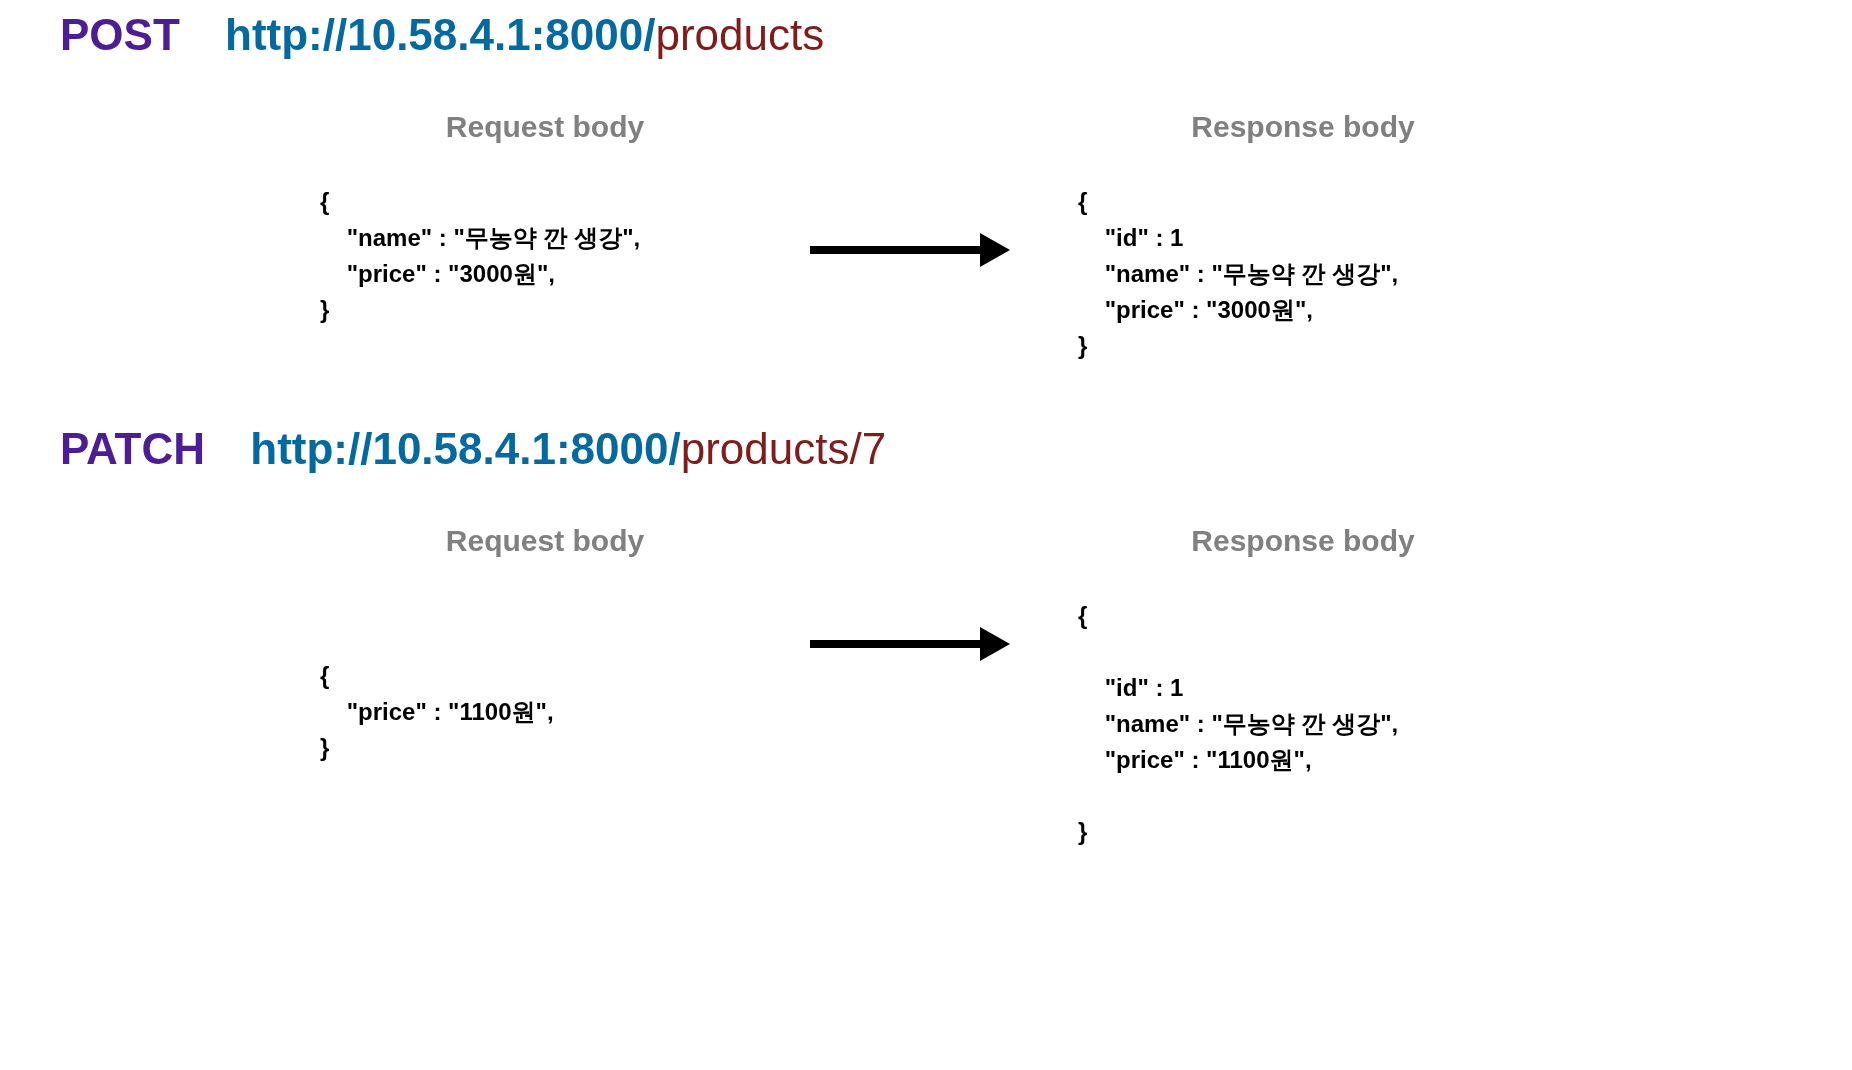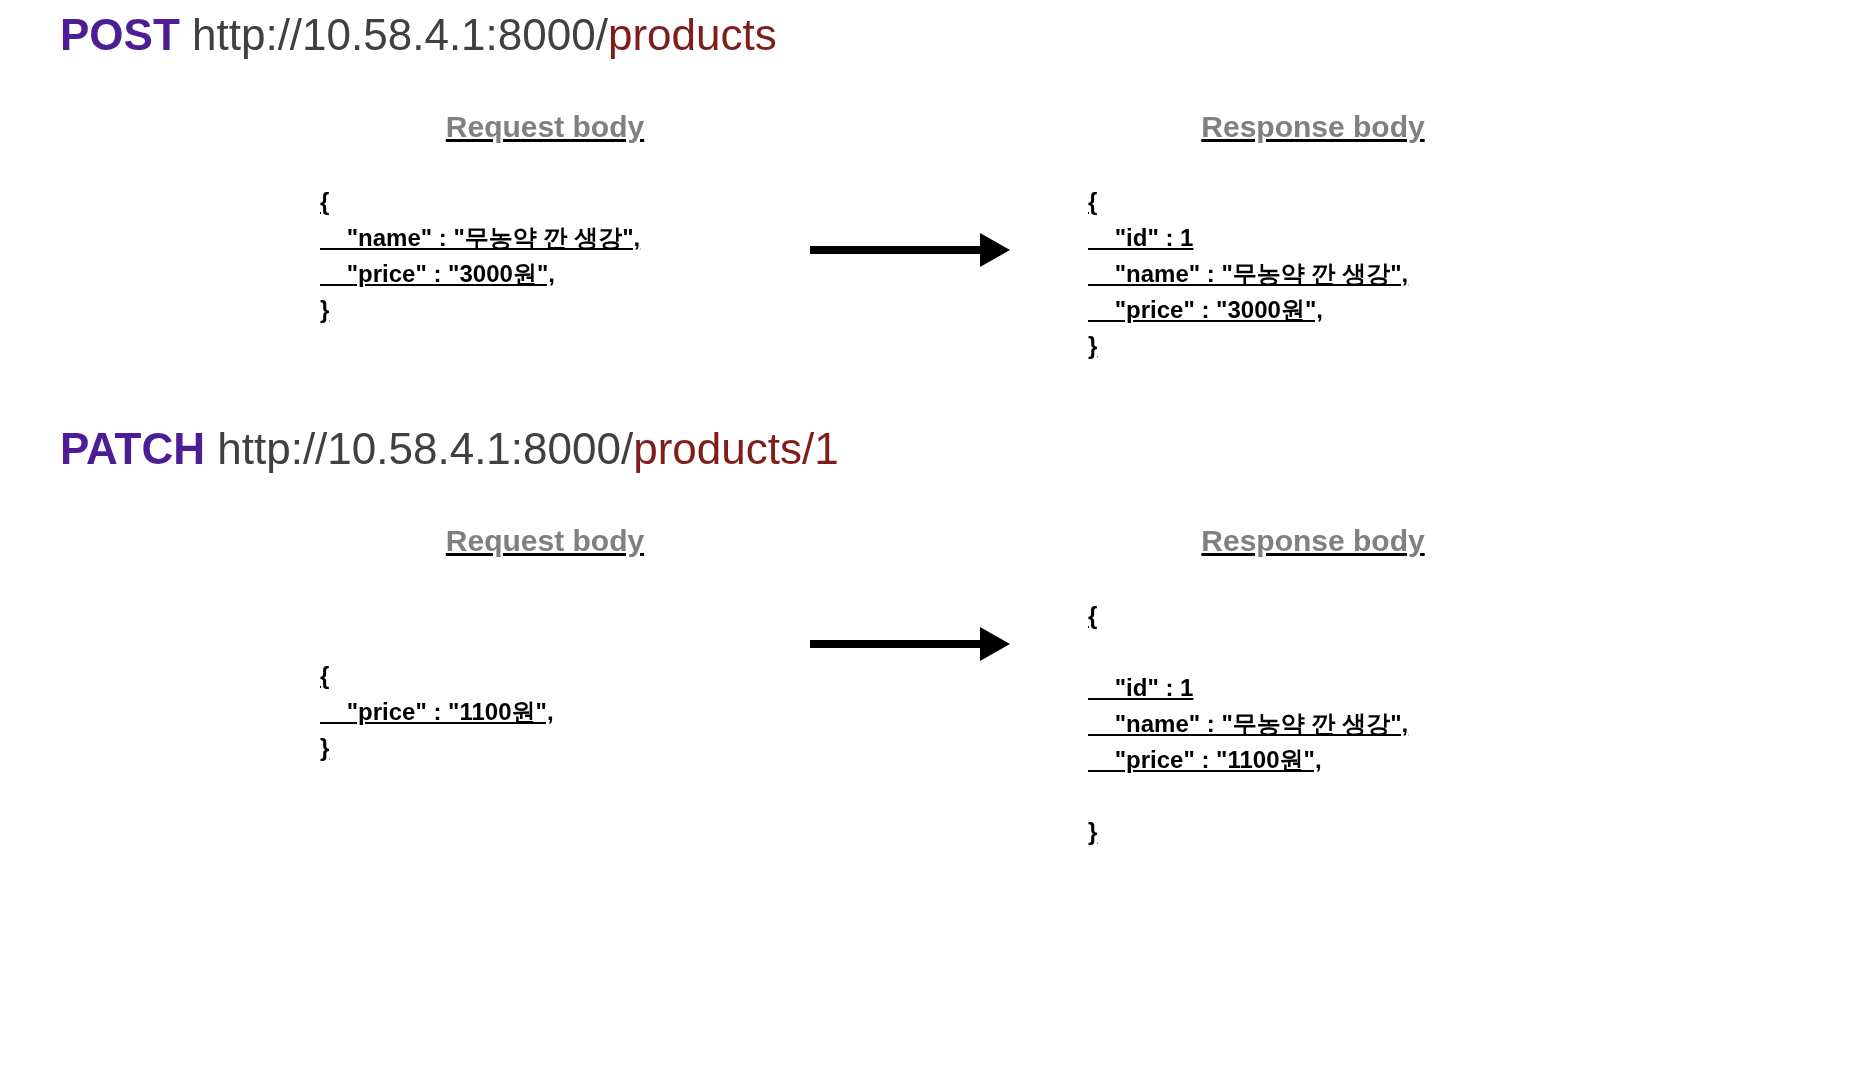--- a/index.html
+++ b/index.html
@@ -19,51 +19,51 @@
     }
     .header-line {
       font-size: 44px;
       font-weight: 700;
       margin-bottom: 50px;
     }
     .method {
       color: #4c1d95;
     }
     .url-base {
-      color: #404040;
-      font-weight: 400;
+      color: #0369a1;
+      font-weight: 700;
+      margin-left: 33px;
     }
     .url-path {
       color: #7f1d1d;
       font-weight: 400;
     }
     .body-row {
       display: flex;
       align-items: flex-start;
       gap: 0;
     }
     .body-col {
       display: flex;
       flex-direction: column;
-      text-decoration: underline;
     }
     .req-col {
       width: 450px;
       margin-left: 260px;
     }
     .arrow-col {
       width: 280px;
       display: flex;
       align-items: center;
       justify-content: center;
       padding-top: 130px;
     }
     .resp-col {
       width: 450px;
-      margin-left: 38px;
+      margin-left: 28px;
     }
     .body-label {
       font-size: 30px;
       font-weight: 700;
       color: #808080;
       margin-bottom: 40px;
       text-align: center;
     }
     .code-block {
       font-size: 24px;
@@ -133,21 +133,21 @@
     "price" : "3000원",
 }</div>
     </div>
   </div>
 </div>
 
 <div class="section section2">
   <div class="header-line">
     <span class="method">PATCH</span>
     <span>  </span>
-    <span class="url-base">http://10.58.4.1:8000/</span><span class="url-path">products/1</span>
+    <span class="url-base">http://10.58.4.1:8000/</span><span class="url-path">products/7</span>
   </div>
   <div class="body-row">
     <div class="body-col req-col">
       <div class="body-label">Request body</div>
       <div class="code-block req-code">{
     "price" : "1100원",
 }</div>
     </div>
     <div class="arrow-col">
       <div class="arrow">

